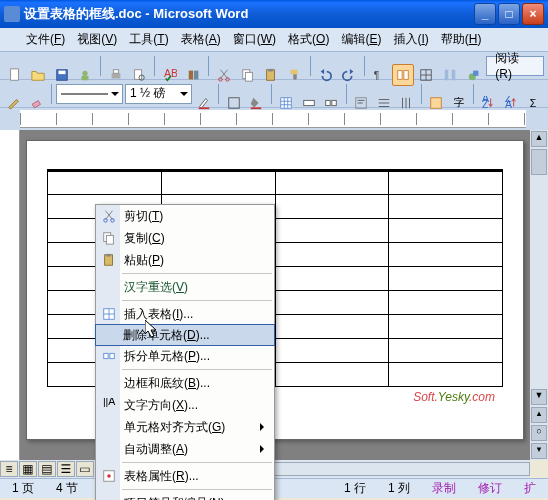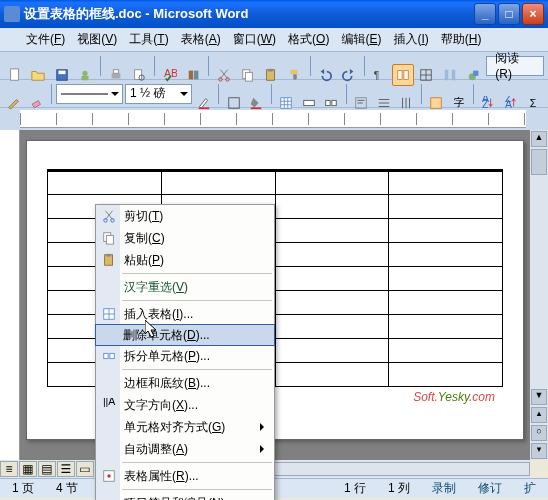--- a/index.html
+++ b/index.html
@@ -40,21 +40,21 @@
 .vscroll .sbtn { height: 16px; background: #c3ceda; border: 1px solid #9aa8b8; margin: 1px; font-size: 9px; text-align: center; }
 .vscroll .thumb { background: #c3ceda; border: 1px solid #9aa8b8; margin: 1px; flex: 0 0 26px; }
 .vscroll .track { flex: 1; }
 
 .hscroll { height: 18px; background: #dce4ee; display: flex; align-items: center; margin: 0 18px 0 0; }
 .hscroll .viewbtn { width: 18px; height: 16px; background: #e8e5d4; border: 1px solid #9aa8b8; margin-right: 1px; display:flex; align-items:center; justify-content:center; }
 .hscroll .track { flex: 1; height: 14px; background: #dce4ee; border: 1px solid #9aa8b8; }
 
 .statusbar { height: 20px; background: #dbe6f4; border-top: 1px solid #a4b8d7; display: flex; align-items: center; padding: 0 6px; gap: 10px; }
 .statusbar .sseg { padding: 0 6px; }
-.statusbar .dim { color: #0c4a6e; }
+.statusbar .dim { color: #a21caf; }
 
 .ctx-menu { position: absolute; left: 95px; top: 204px; width: 180px; background: #fdfdfb; border: 1px solid #999; box-shadow: 2px 2px 5px rgba(0,0,0,0.35); z-index: 100; }
 .ctx-menu .mi { height: 22px; display: flex; align-items: center; padding: 0 16px 0 28px; position: relative; cursor: default; }
 .ctx-menu .mi .u { text-decoration: underline; }
 .ctx-menu .mi.hl { background: #c9d8ea; border: 1px solid #335ea8; margin: -1px; padding-left: 27px; }
 .ctx-menu .mi.disabled { color: #14532d; }
 .ctx-menu .mi .icn { position: absolute; left: 5px; width: 16px; height: 16px; display: flex; align-items: center; justify-content: center; }
 .ctx-menu .msep { height: 1px; background: #c6c6c6; margin: 2px 2px 2px 26px; }
 .ctx-menu .mi .arrow { position: absolute; right: 6px; border: 4px solid transparent; border-left-color: #000; }
 .ctx-menu .iconbar { position: absolute; left: 0; top: 0; bottom: 0; width: 24px; background: #e2e9f3; }

